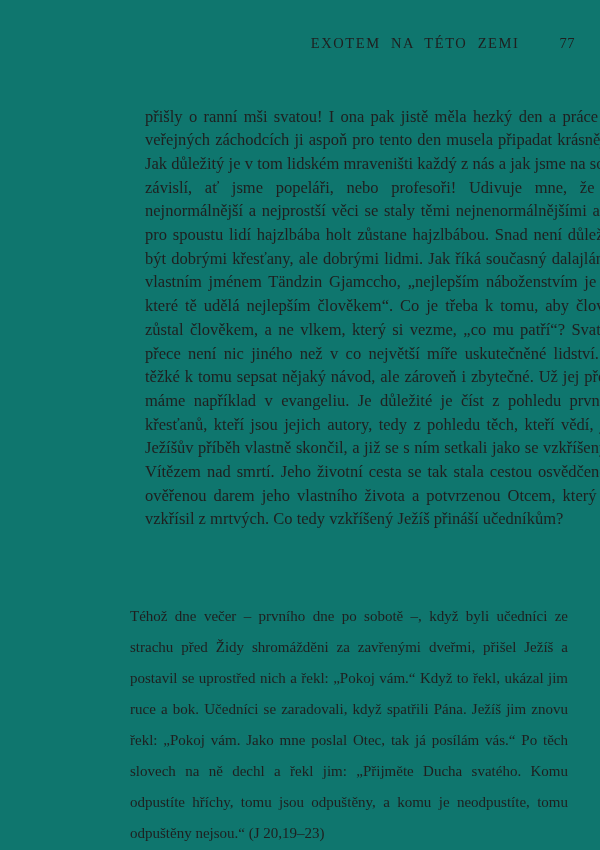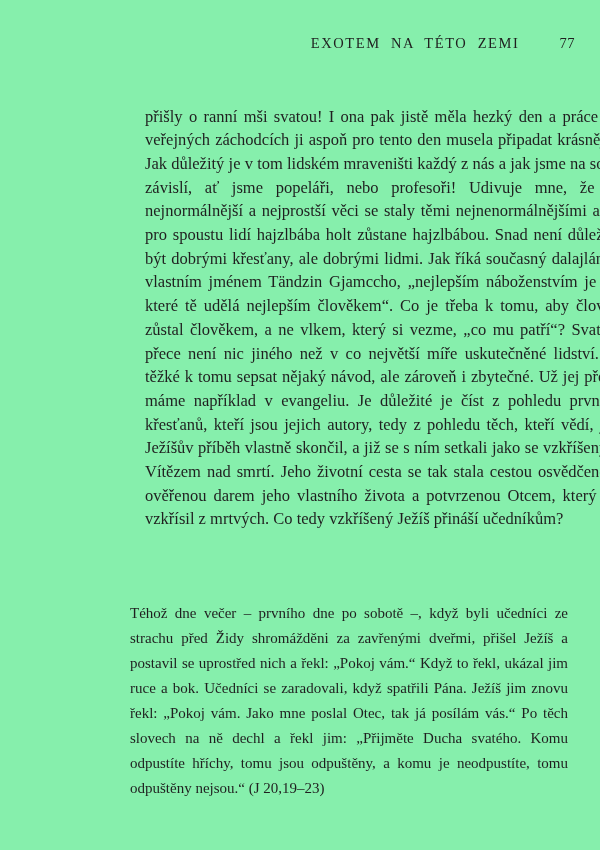--- a/index.html
+++ b/index.html
@@ -48,29 +48,29 @@
     text-align: justify;
     hyphens: none;
     margin-left: 32px;
   }
   .scripture-quote {
     position: absolute;
     top: 586px;
     left: 130px;
     width: 438px;
     font-size: 15px;
-    line-height: 25px;
+    line-height: 31px;
     text-align: justify;
     hyphens: none;
   }
 </style>
 </head>
 <body>
 
-<div class="page" style="background: #86efac; color: rgb(31, 31, 31);">
+<div class="page" style="background: #0f766e; color: rgb(31, 31, 31);">
 
   <div class="running-header">
     <span class="chapter-title">EXOTEM NA TÉTO ZEMI</span>
     <span class="page-number">77</span>
   </div>
 
   <p class="body-paragraph">přišly o ranní mši svatou! I ona pak jistě měla hezký den a práce na veřejných záchodcích ji aspoň pro tento den musela připadat krásnější. Jak důležitý je v tom lidském mraveništi každý z nás a jak jsme na sobě závislí, ať jsme popeláři, nebo profesoři! Udivuje mne, že ty nejnormálnější a nejprostší věci se staly těmi nejnenormálnějšími a že pro spoustu lidí hajzlbába holt zůstane hajzlbábou. Snad není důležité být dobrými křesťany, ale dobrými lidmi. Jak říká současný dalajláma, vlastním jménem Tändzin Gjamccho, „nejlepším náboženstvím je to, které tě udělá nejlepším člověkem“. Co je třeba k tomu, aby člověk zůstal člověkem, a ne vlkem, který si vezme, „co mu patří“? Svatost přece není nic jiného než v co největší míře uskutečněné lidství. Je těžké k tomu sepsat nějaký návod, ale zároveň i zbytečné. Už jej přece máme například v evangeliu. Je důležité je číst z pohledu prvních křesťanů, kteří jsou jejich autory, tedy z pohledu těch, kteří vědí, jak Ježíšův příběh vlastně skončil, a již se s ním setkali jako se vzkříšeným Vítězem nad smrtí. Jeho životní cesta se tak stala cestou osvědčenou, ověřenou darem jeho vlastního života a potvrzenou Otcem, který jej vzkřísil z mrtvých. Co tedy vzkříšený Ježíš přináší učedníkům?</p>
 
   <p class="scripture-quote"><span>Téhož dne večer – prvního dne po sobotě –, když byli učedníci ze strachu před Židy shromážděni za zavřenými dveřmi, přišel Ježíš a postavil se uprostřed nich a řekl: „Pokoj vám.“ Když to řekl, ukázal jim ruce a bok. Učedníci se zaradovali, když spatřili Pána. Ježíš jim znovu řekl: „Pokoj vám. Jako mne poslal Otec, tak já posílám vás.“ Po těch slovech na ně dechl a řekl jim: „Přijměte Ducha svatého. Komu odpustíte hříchy, tomu jsou odpuštěny, a komu je neodpustíte, tomu odpuštěny nejsou.“</span> <span>(J 20,19–23)</span></p>
 

